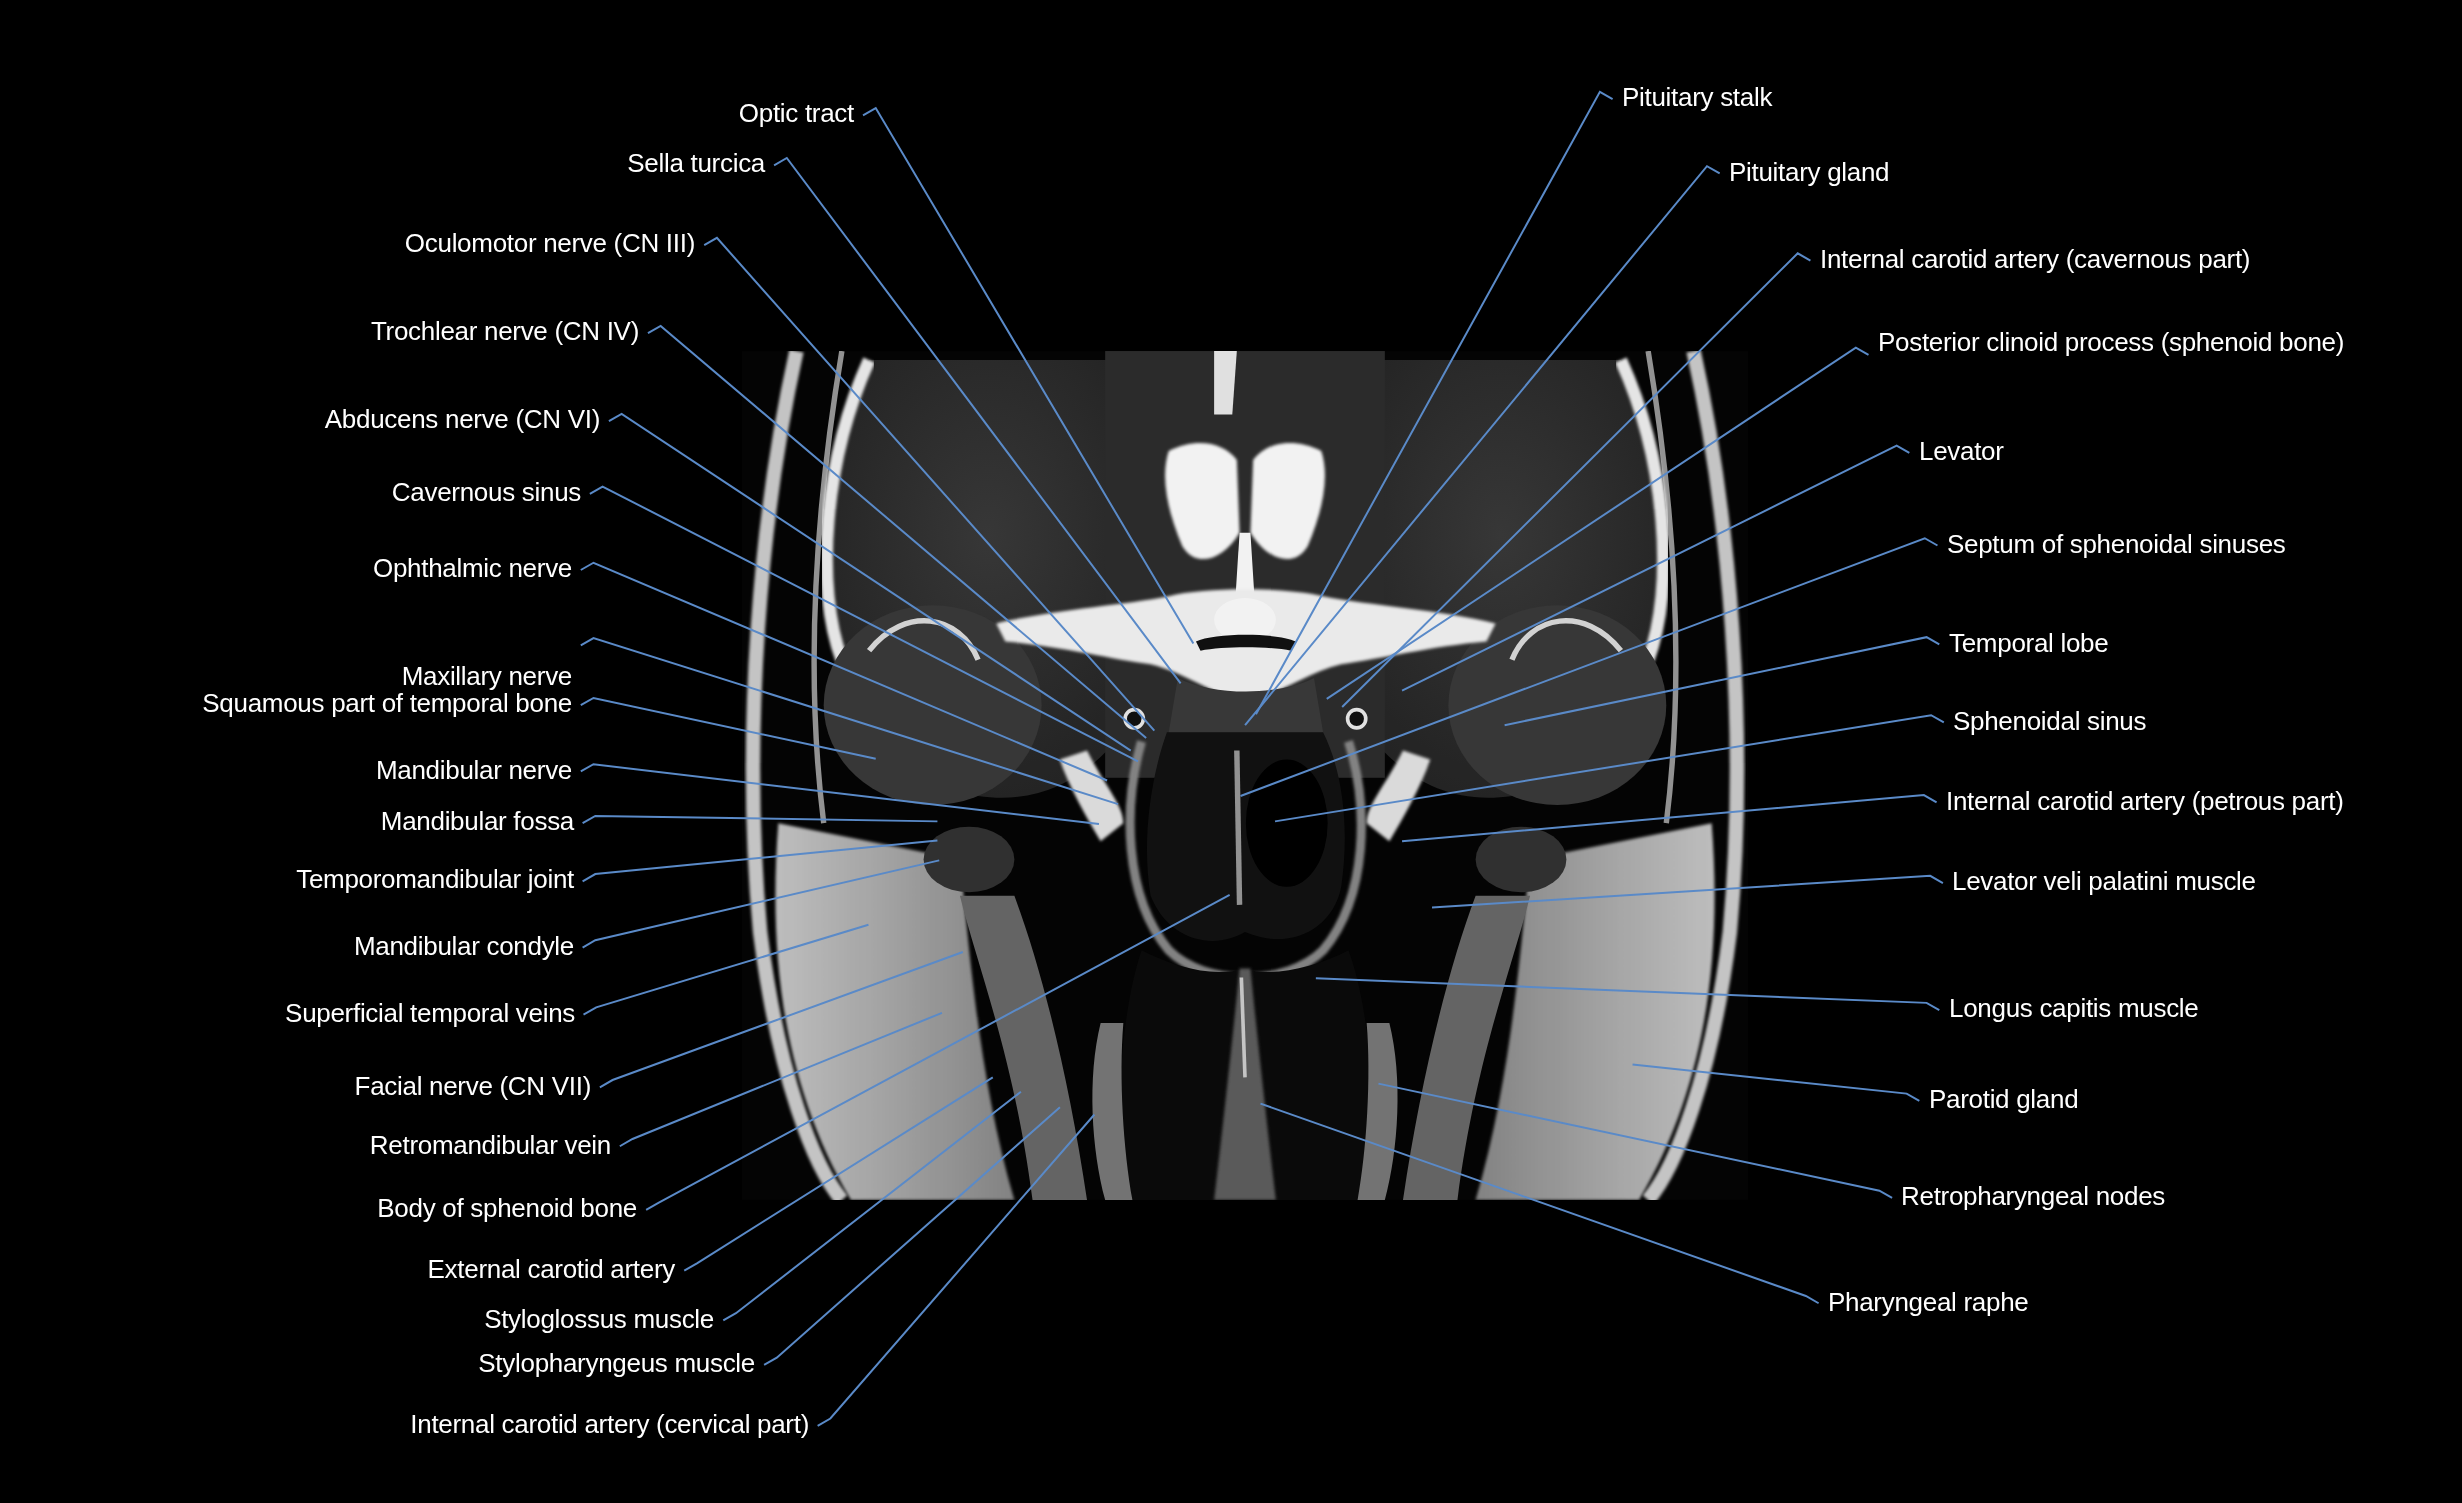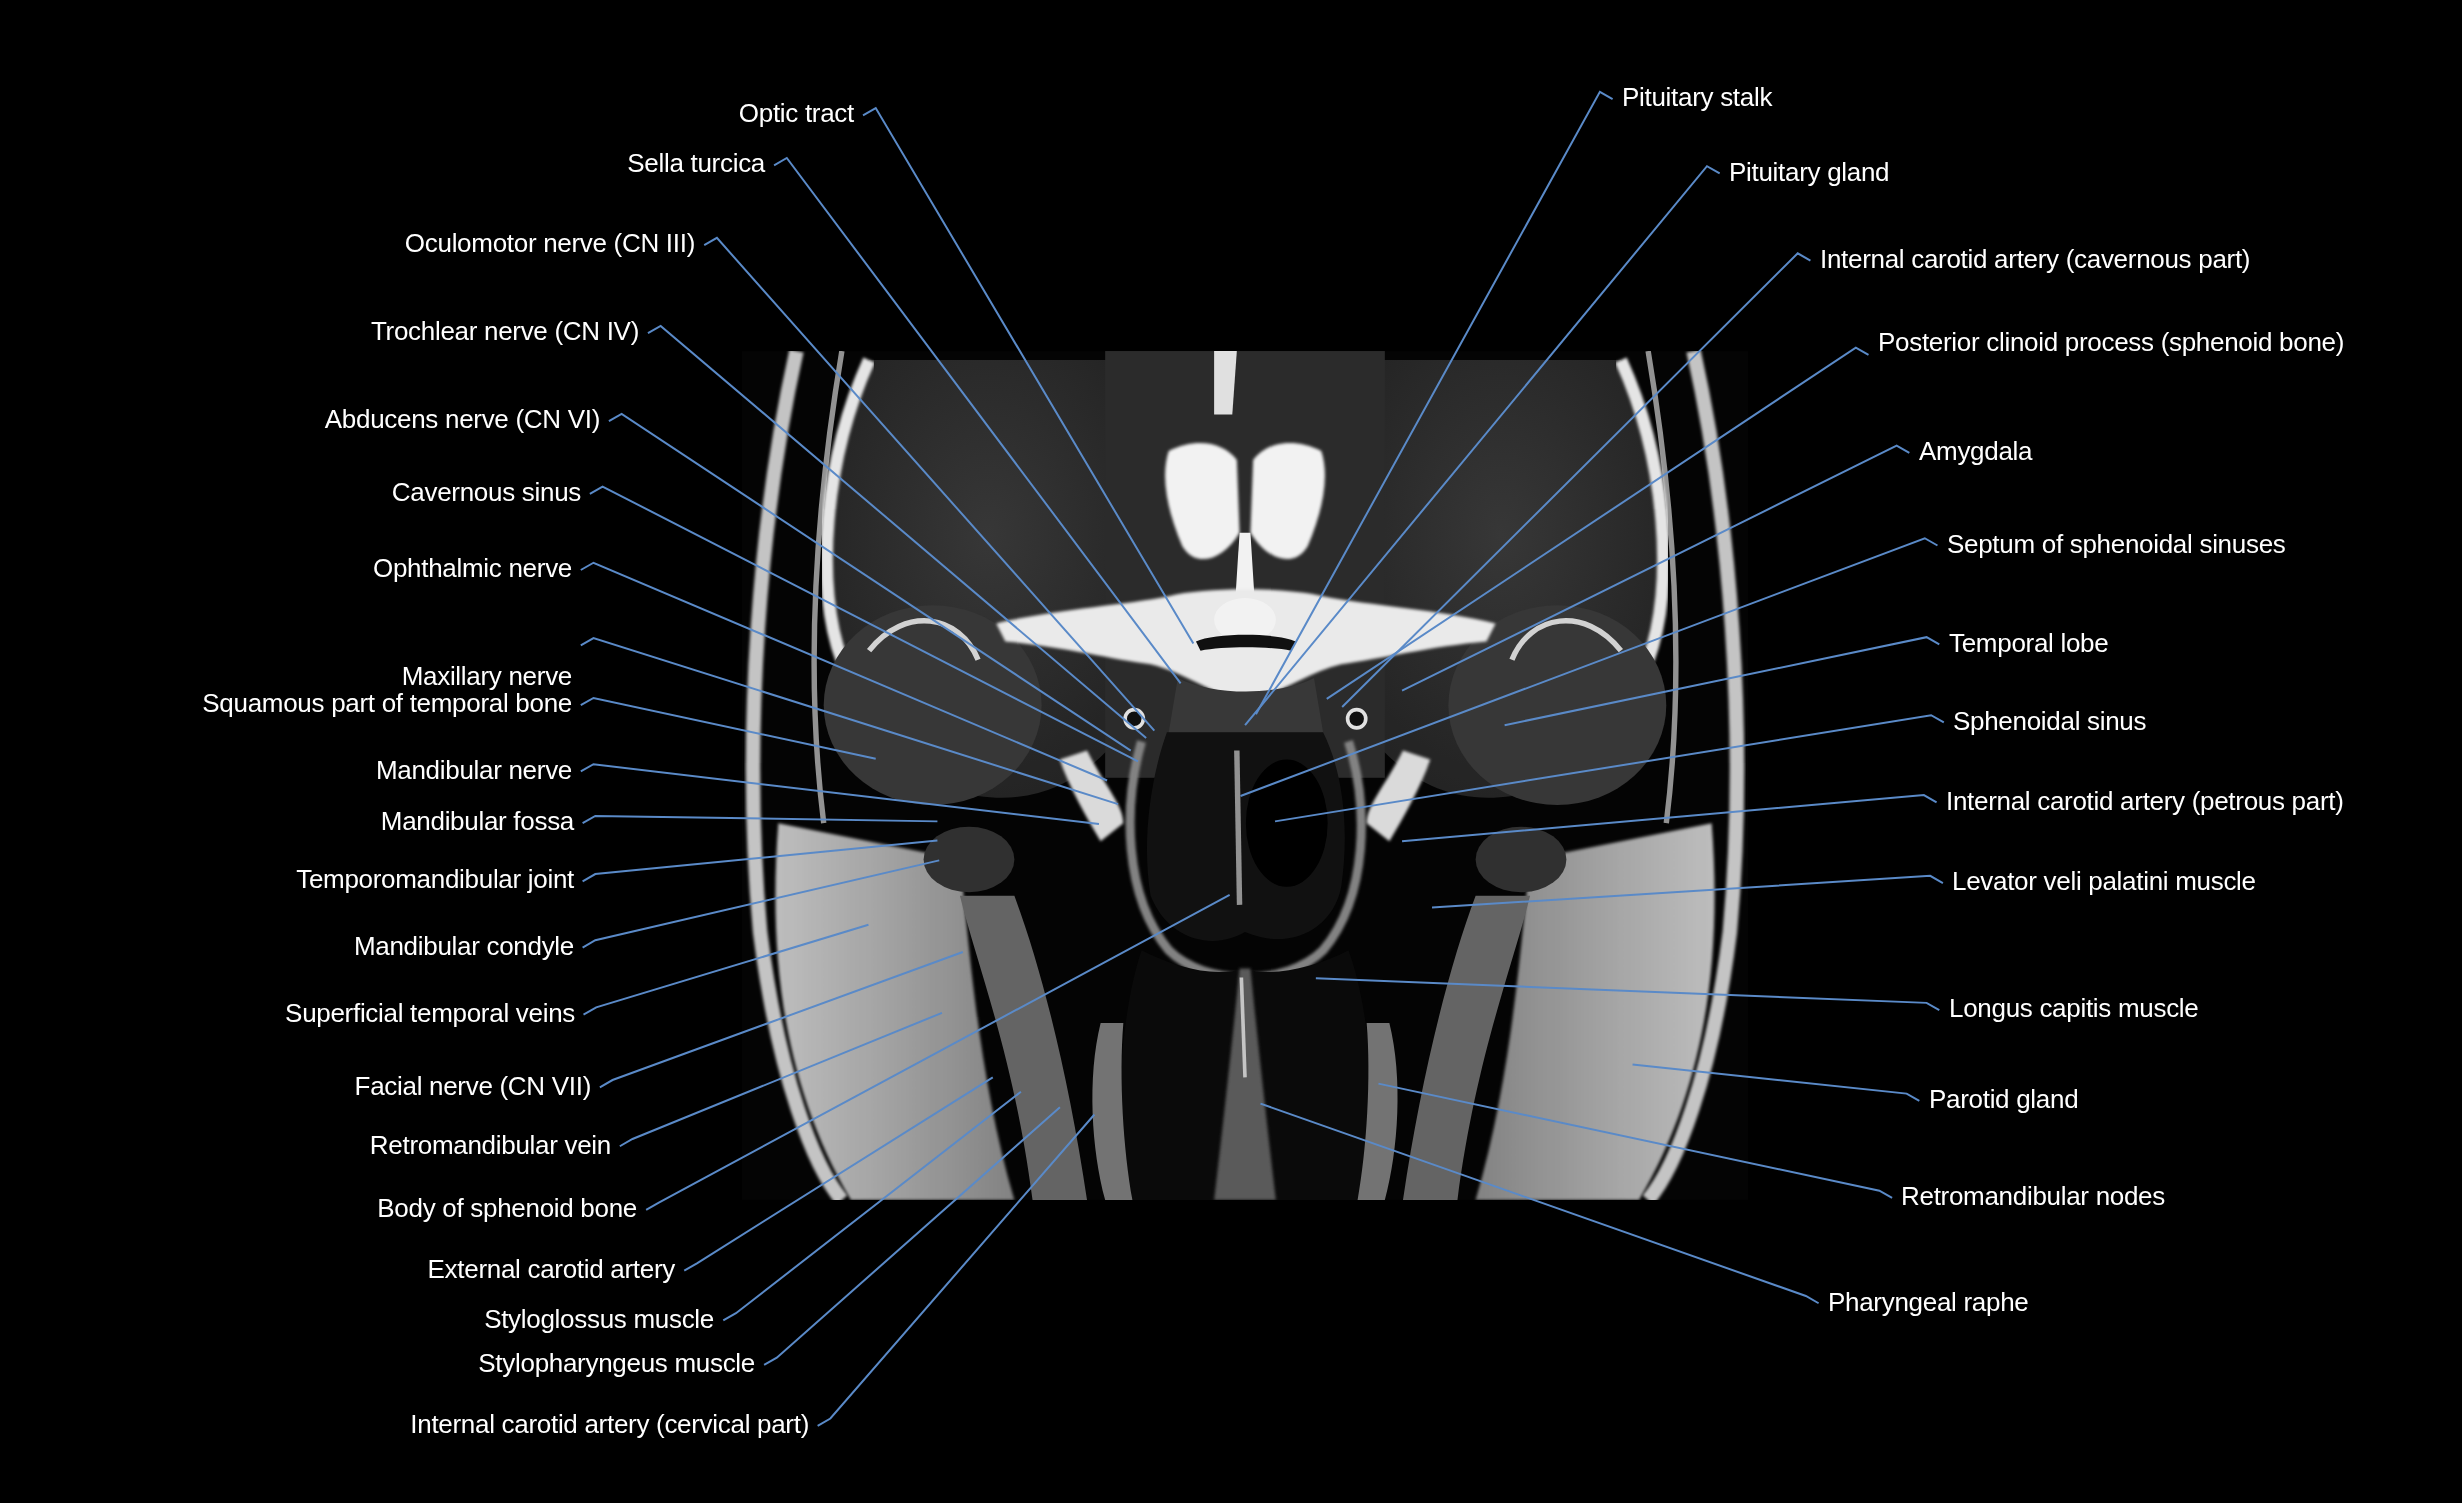--- a/index.html
+++ b/index.html
@@ -157,26 +157,26 @@
       <div class="lbl left" style="left: 611px; top: 1145px;">Retromandibular vein</div>
       <div class="lbl left" style="left: 637px; top: 1208px;">Body of sphenoid bone</div>
       <div class="lbl left" style="left: 675px; top: 1269px;">External carotid artery</div>
       <div class="lbl left" style="left: 714px; top: 1319px;">Styloglossus muscle</div>
       <div class="lbl left" style="left: 755px; top: 1363px;">Stylopharyngeus muscle</div>
       <div class="lbl left" style="left: 809px; top: 1424px;">Internal carotid artery (cervical part)</div>
       <div class="lbl right" style="left: 1622px; top: 97px;">Pituitary stalk</div>
       <div class="lbl right" style="left: 1729px; top: 172px;">Pituitary gland</div>
       <div class="lbl right" style="left: 1820px; top: 259px;">Internal carotid artery (cavernous part)</div>
       <div class="lbl right" style="left: 1878px; top: 342px;">Posterior clinoid process (sphenoid bone)</div>
-      <div class="lbl right" style="left: 1919px; top: 451px;">Amygdala</div>
+      <div class="lbl right" style="left: 1919px; top: 451px;">Levator</div>
       <div class="lbl right" style="left: 1947px; top: 544px;">Septum of sphenoidal sinuses</div>
       <div class="lbl right" style="left: 1949px; top: 643px;">Temporal lobe</div>
       <div class="lbl right" style="left: 1953px; top: 721px;">Sphenoidal sinus</div>
       <div class="lbl right" style="left: 1946px; top: 801px;">Internal carotid artery (petrous part)</div>
       <div class="lbl right" style="left: 1952px; top: 881px;">Levator veli palatini muscle</div>
       <div class="lbl right" style="left: 1949px; top: 1008px;">Longus capitis muscle</div>
       <div class="lbl right" style="left: 1929px; top: 1099px;">Parotid gland</div>
-      <div class="lbl right" style="left: 1901px; top: 1196px;">Retromandibular nodes</div>
+      <div class="lbl right" style="left: 1901px; top: 1196px;">Retropharyngeal nodes</div>
       <div class="lbl right" style="left: 1828px; top: 1302px;">Pharyngeal raphe</div>
     </div>
 
 </div>
 
 
 </body></html>

